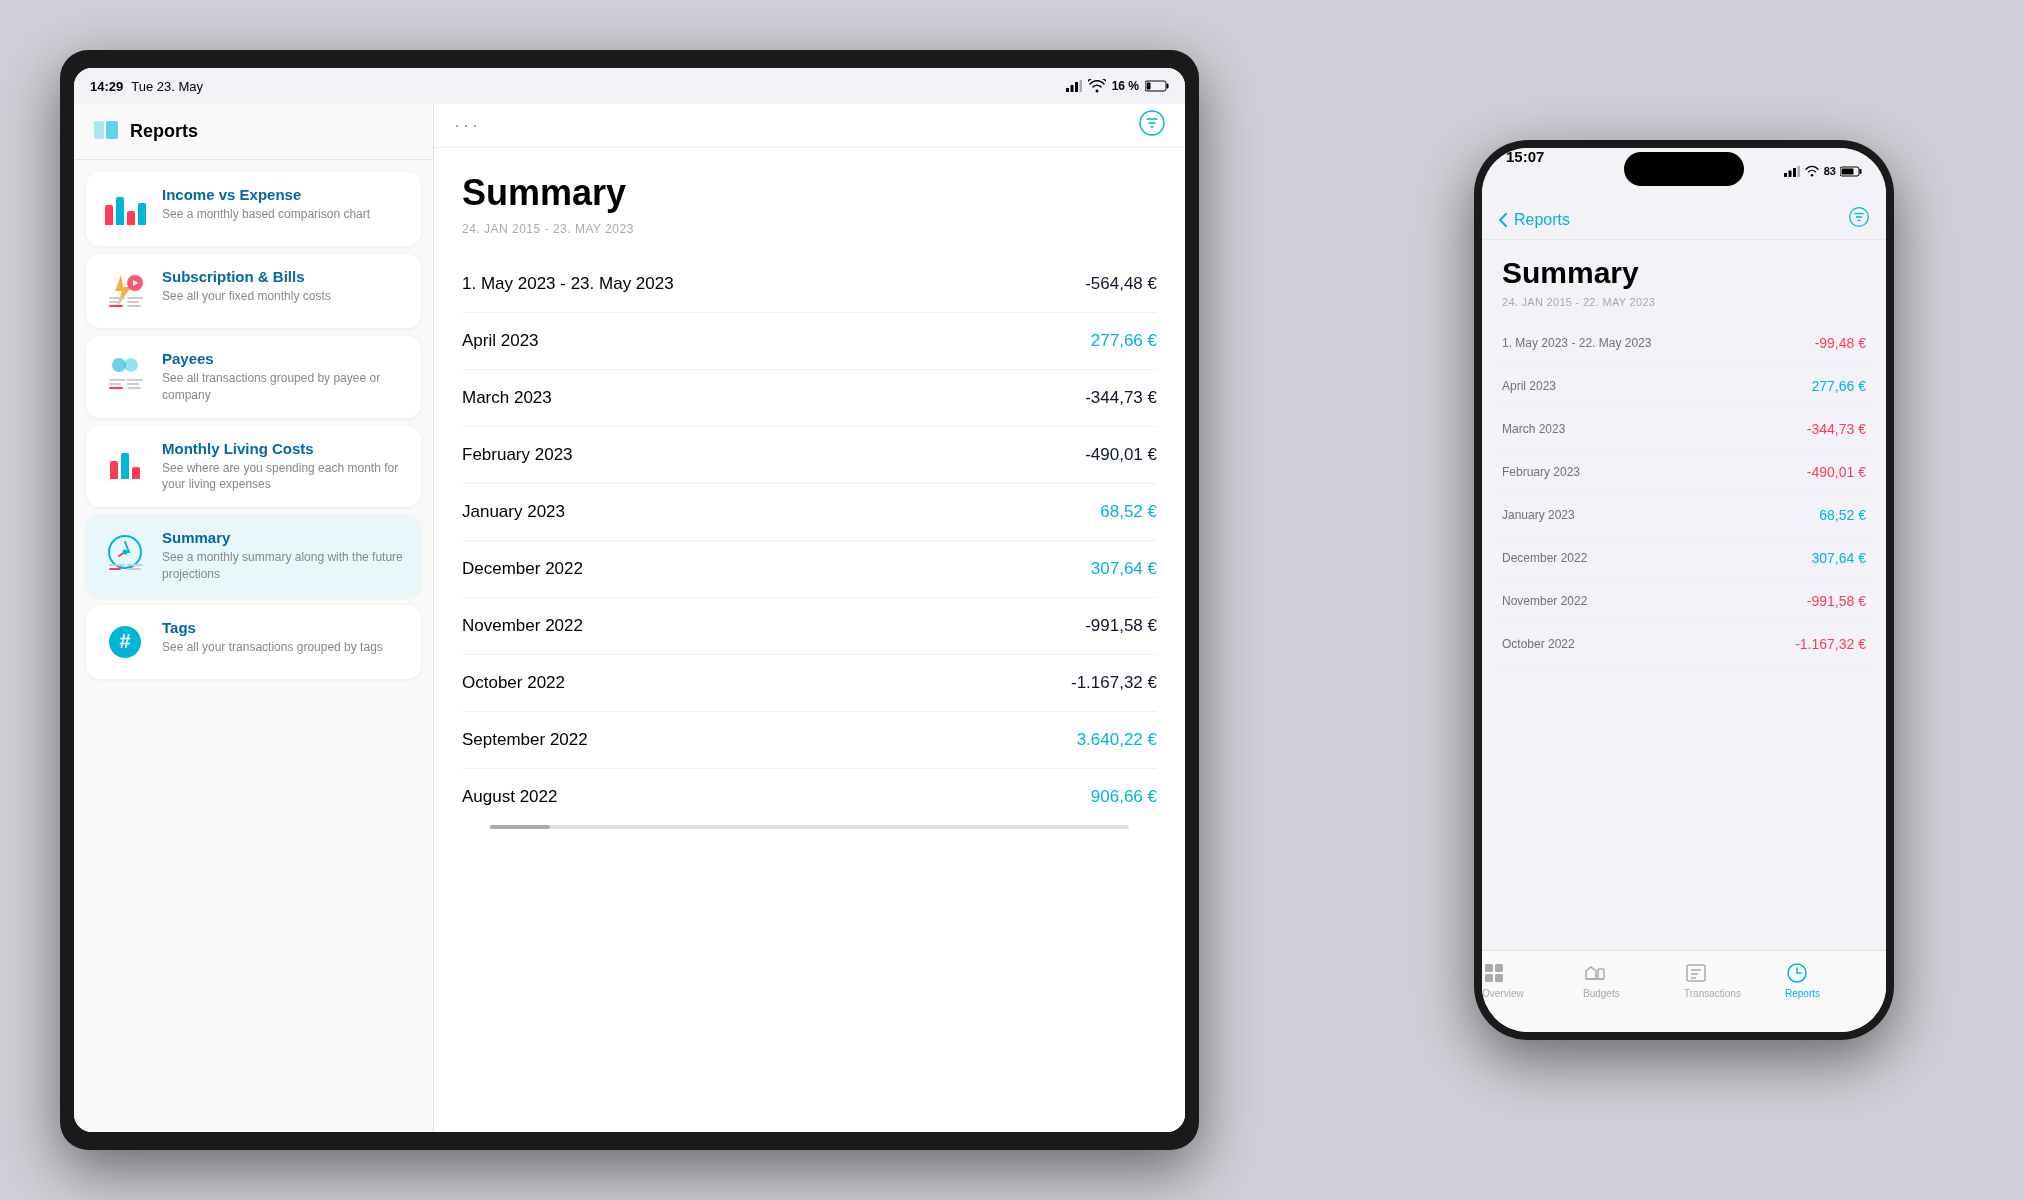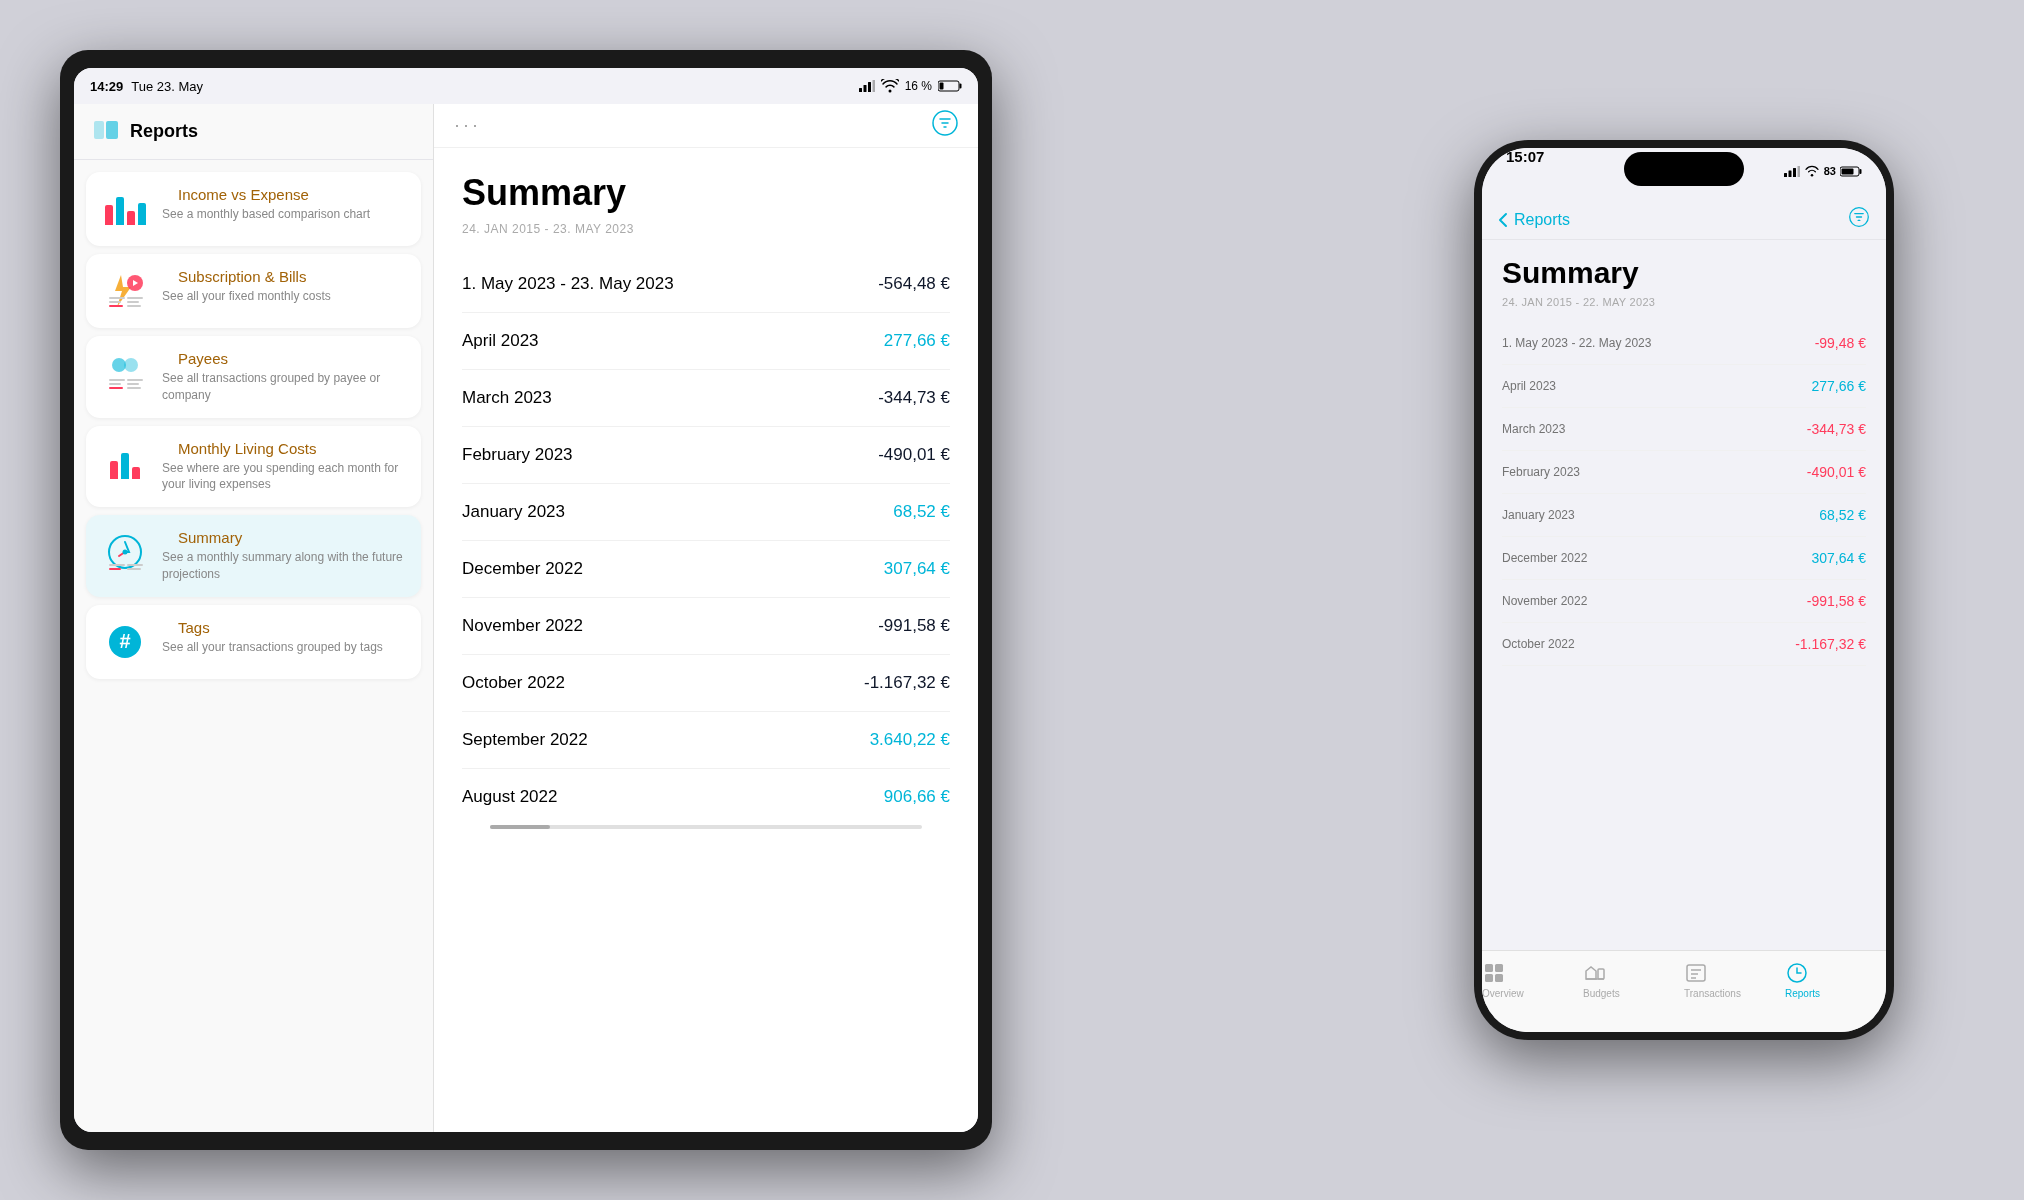--- a/index.html
+++ b/index.html
@@ -10,21 +10,21 @@
       height: 1200px;
       position: relative;
       overflow: hidden;
       display: flex;
       align-items: center;
       justify-content: center;
     }
 
     
     .tablet {
-      width: 932px;
+      width: 1139px;
       height: 1100px;
       background: #1a1a1a;
       border-radius: 28px;
       position: absolute;
       left: 60px;
       top: 50px;
       box-shadow: 0 20px 60px rgba(0,0,0,0.5);
     }
     .tablet-screen {
       position: absolute;
@@ -113,24 +113,23 @@
       width: 46px;
       height: 46px;
       flex-shrink: 0;
       display: flex;
       align-items: center;
       justify-content: center;
     }
     .item-text { flex: 1; }
     .item-title {
       font-size: 15px;
-      font-weight: 400;
-      color: #a16207;
+      font-weight: 700;
+      color: #0369a1;
       margin-bottom: 3px;
-      margin-left: 16px;
     }
     .item-subtitle {
       font-size: 12px;
       color: #888;
       line-height: 1.4;
     }
 
     
     .bar-icon {
       display: flex;
@@ -355,21 +354,21 @@
           <rect x="13.5" y="0" width="3" height="12" rx="0.5" fill="#000" opacity="0.3"></rect>
         </svg>
 
         <svg width="18" height="14" viewBox="0 0 18 14">
           <path d="M9 10.5a1.5 1.5 0 1 1 0 3 1.5 1.5 0 0 1 0-3z" fill="#000"></path>
           <path d="M5.1 7.9a5.6 5.6 0 0 1 7.8 0" stroke="#000" stroke-width="1.5" fill="none" stroke-linecap="round"></path>
           <path d="M2 5a9 9 0 0 1 14 0" stroke="#000" stroke-width="1.5" fill="none" stroke-linecap="round"></path>
           <path d="M0 2a12.5 12.5 0 0 1 18 0" stroke="#000" stroke-width="1.5" fill="none" stroke-linecap="round"></path>
         </svg>
 
-        <span style="font-size:12px; font-weight:400;text-align:right;">
+        <span style="font-size:12px; font-weight:700;text-align:right;">
           <span>16 %</span>
         </span>
         <svg width="24" height="12" viewBox="0 0 24 12">
           <rect x="0" y="1" width="21" height="10" rx="2" stroke="#000" stroke-width="1" fill="none"></rect>
           <rect x="21.5" y="3.5" width="2" height="5" rx="1" fill="#000"></rect>
           <rect x="1.5" y="2.5" width="4" height="7" rx="1" fill="#000"></rect>
         </svg>
       </div>
     </div>
 

